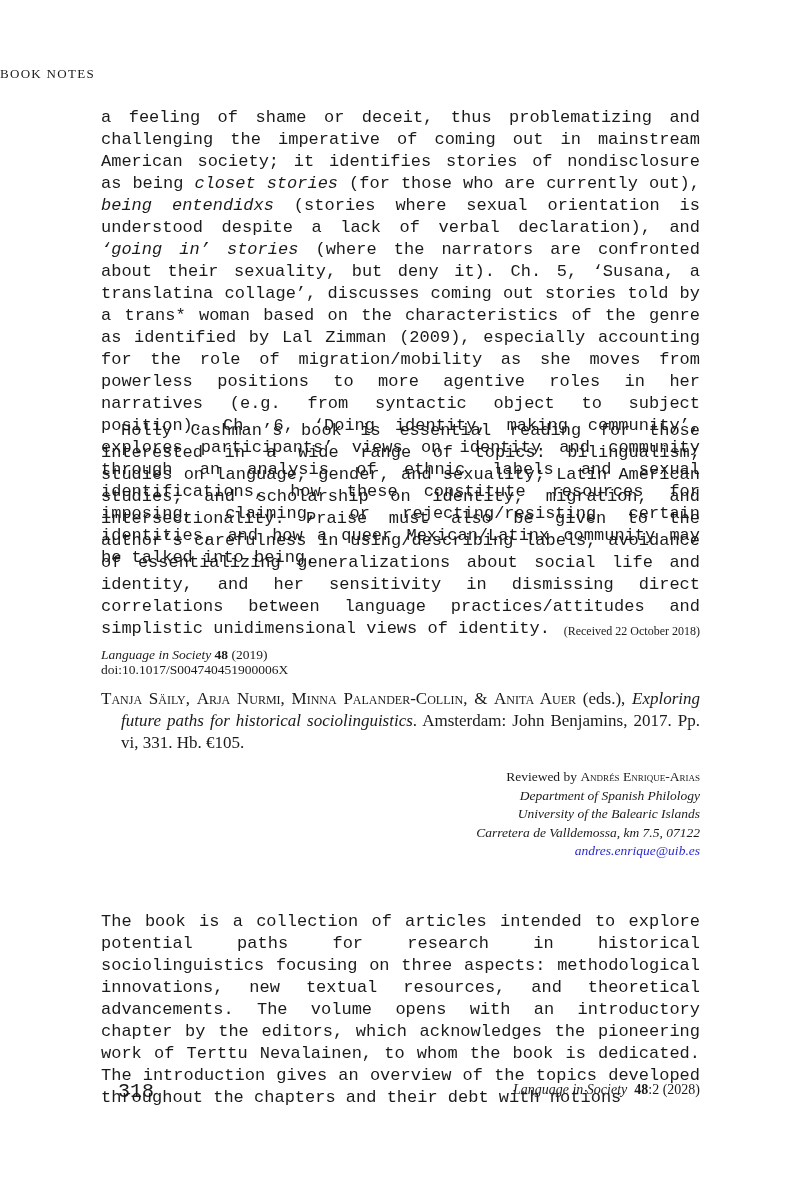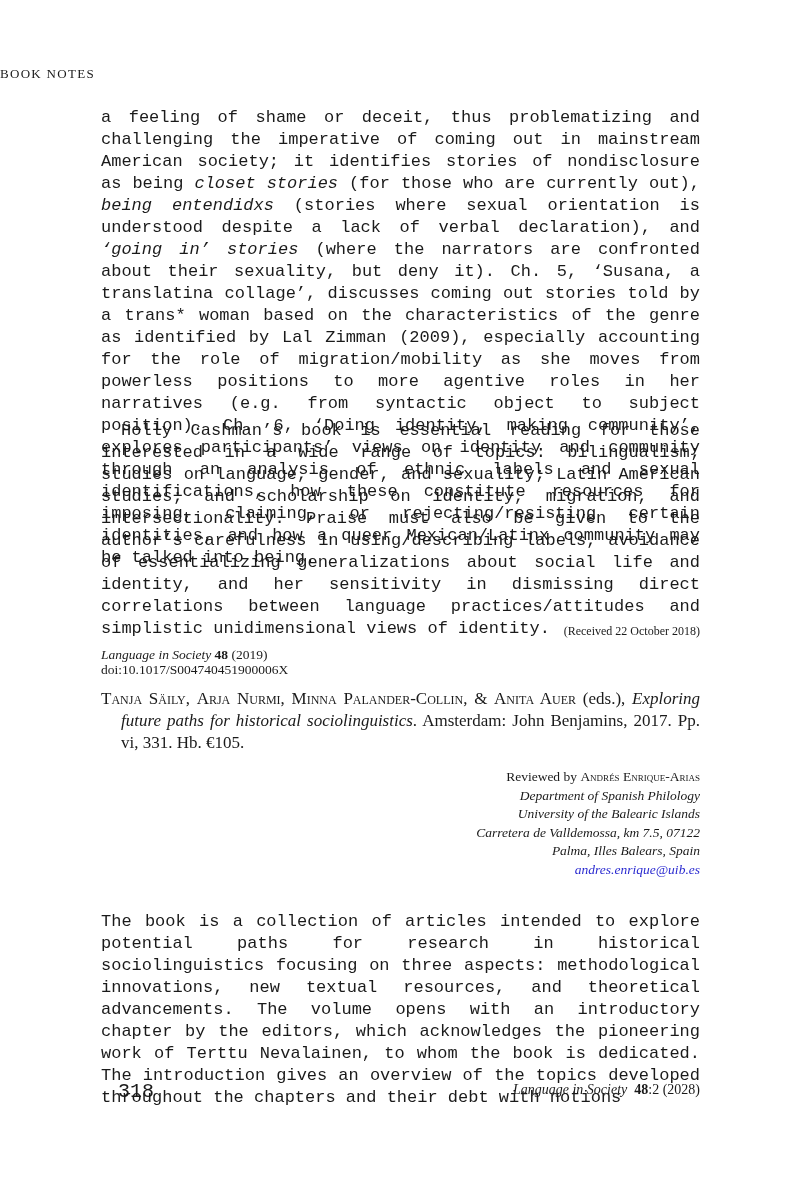--- a/index.html
+++ b/index.html
@@ -42,21 +42,20 @@
   <div>doi:10.1017/S004740451900006X</div>
 </div>
 
 <div class="citation" id="cit"><span class="sc">Tanja Säily</span><span>, </span><span class="sc">Arja Nurmi</span><span>, </span><span class="sc">Minna Palander-Collin</span><span>, &amp; </span><span class="sc">Anita Auer</span><span> (eds.), </span><span style="font-style: italic;">Exploring future paths for historical sociolinguistics</span><span>. Amsterdam: John Benjamins, 2017. Pp. vi, 331. Hb. €105.</span></div>
 
 <div class="reviewer">
   <div><span>Reviewed by </span><span class="sc">Andrés Enrique-Arias</span></div>
   <div class="i">Department of Spanish Philology</div>
   <div class="i">University of the Balearic Islands</div>
   <div class="i">Carretera de Valldemossa, km 7.5, 07122</div>
-  <div class="i">Palma, Illes Balears, Spain</div>
   <div class="email">andres.enrique@uib.es</div>
 </div>
 
 <p class="col just p3" style="margin:0">The book is a collection of articles intended to explore potential paths for research in historical sociolinguistics focusing on three aspects: methodological innovations, new textual resources, and theoretical advancements. The volume opens with an introductory chapter by the editors, which acknowledges the pioneering work of Terttu Nevalainen, to whom the book is dedicated. The introduction gives an overview of the topics developed throughout the chapters and their debt with notions</p>
 
 <div class="footer-left">318</div>
 <div class="footer-right">
   <span class="it">Language in Society</span>&nbsp; <b>48</b><span>:2 (2028)</span>
 </div>
 

